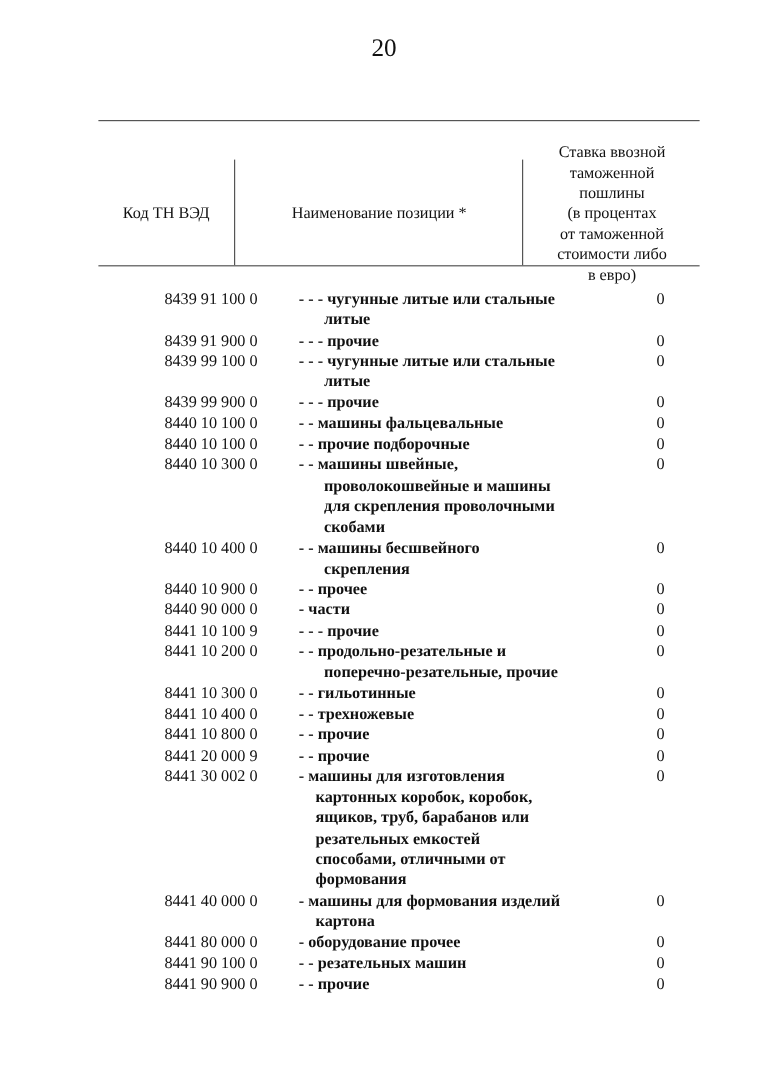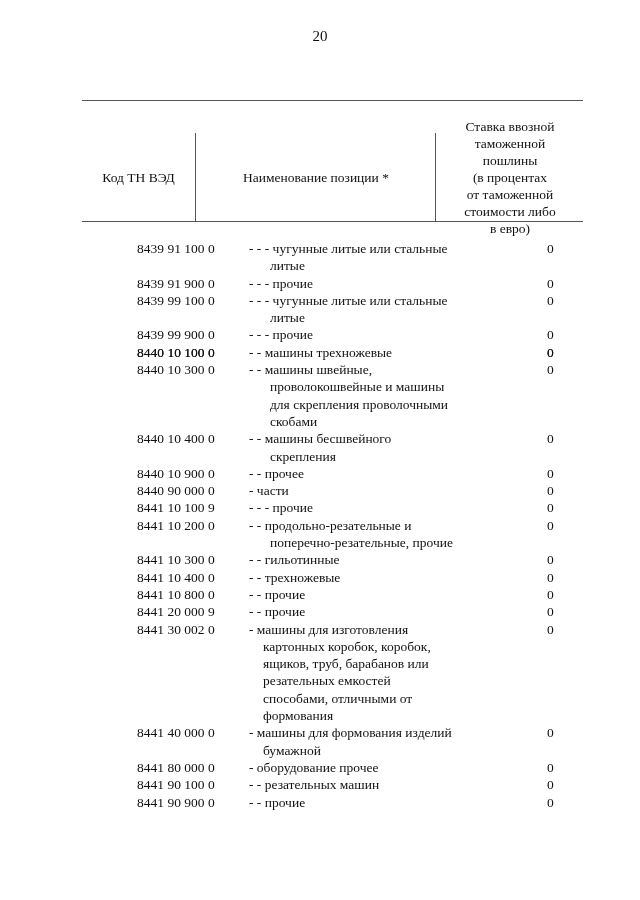--- a/index.html
+++ b/index.html
@@ -3,37 +3,37 @@
 <meta charset="utf-8">
 <style>
   html, body { margin: 0; padding: 0; background: #ffffff; }
   body {
     width: 640px; height: 900px; position: relative; overflow: hidden;
     font-family: "Liberation Serif", "DejaVu Serif", serif;
     color: #111111;
   }
   .page-number {
     position: absolute; top: 28px; left: 0; width: 640px;
-    text-align: center; font-size: 15px;
+    text-align: center; font-size: 21px;
   }
   .header {
     position: absolute; top: 100px; left: 82px; width: 501px; height: 122px;
     border-top: 1.5px solid #555; border-bottom: 1.5px solid #555;
     box-sizing: border-box;
   }
   .hcell { position: absolute; top: 0; bottom: 0; display: flex; align-items: center; justify-content: center; text-align: center; font-size: 13.5px; line-height: 17px; margin-top: 32px; }
   .h-code { left: 0; width: 113px; }
   .h-name { left: 113px; width: 240px; border-left: 1px solid #555; }
   .h-rate { left: 353px; width: 148px; border-left: 1px solid #555; white-space: pre-line; padding-top: 1px; }
   .rows { position: absolute; top: 240px; left: 17px; width: 596px; padding-left: 32px; }
   .row { position: relative; font-size: 13.5px; line-height: 17.3px; }
   .row .code { position: absolute; left: 88px; top: 0; white-space: nowrap; }
   .row .rate { position: absolute; left: 498px; top: 0; }
   .row .name { margin-left: 200px; width: 230px; }
-  .row .name .l { display: block; }
+  .row .name .l { display: block; font-weight: bold; }
   .row .name .l.cont1 { padding-left: 21px; }
   .row .name .l.cont2 { padding-left: 14px; }
 </style>
 </head>
 <body>
 
 <div class="page-number">20</div>
 
 <div class="header">
   <div class="hcell h-code">Код ТН ВЭД</div>
@@ -73,26 +73,29 @@
     </div>
     <div class="row">
       <span class="code">8439 99 900 0</span>
       <div class="name">
         <span class="l">- - - прочие</span>
       </div>
       <span class="rate">0</span>
     </div>
     <div class="row">
       <span class="code">8440 10 100 0</span>
+      <div class="name">
+        <span class="l">- - машины фальцевальные</span>
+      </div>
       <span class="rate">0</span>
     </div>
     <div class="row">
       <span class="code">8440 10 100 0</span>
       <div class="name">
-        <span class="l">- - машины трехножевые</span>
+        <span class="l">- - прочие подборочные</span>
       </div>
       <span class="rate">0</span>
     </div>
     <div class="row">
       <span class="code">8440 10 300 0</span>
       <div class="name">
         <span class="l">- - машины швейные,</span>
         <span class="l cont1">проволокошвейные и машины</span>
         <span class="l cont1">для скрепления проволочными</span>
         <span class="l cont1">скобами</span>
@@ -173,21 +176,21 @@
         <span class="l cont2">резательных емкостей</span>
         <span class="l cont2">способами, отличными от</span>
         <span class="l cont2">формования</span>
       </div>
       <span class="rate">0</span>
     </div>
     <div class="row">
       <span class="code">8441 40 000 0</span>
       <div class="name">
         <span class="l">- машины для формования изделий</span>
-        <span class="l cont2">бумажной</span>
+        <span class="l cont2">картона</span>
       </div>
       <span class="rate">0</span>
     </div>
     <div class="row">
       <span class="code">8441 80 000 0</span>
       <div class="name">
         <span class="l">- оборудование прочее</span>
       </div>
       <span class="rate">0</span>
     </div>

